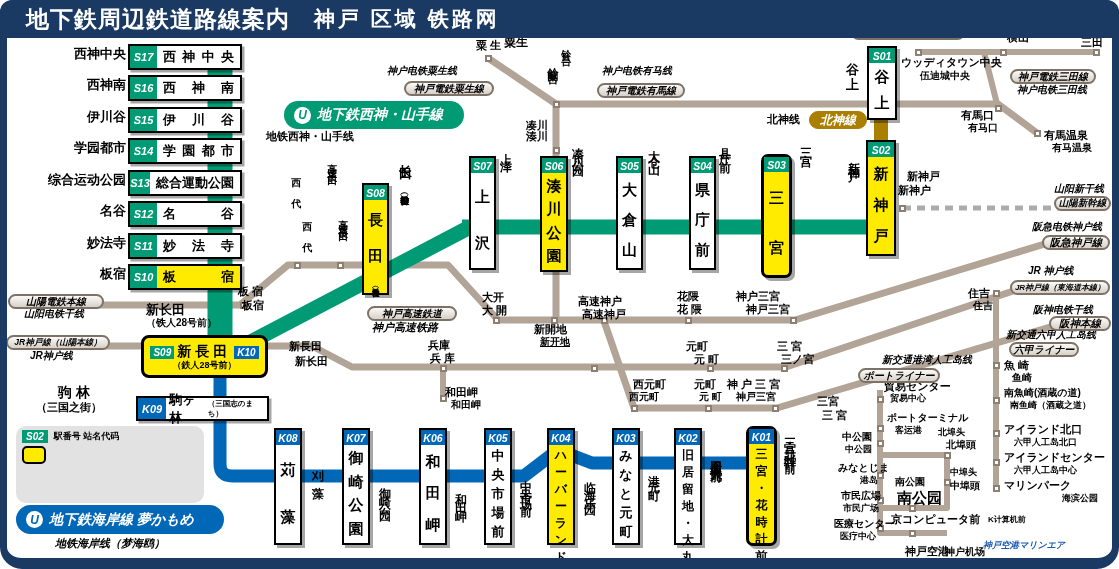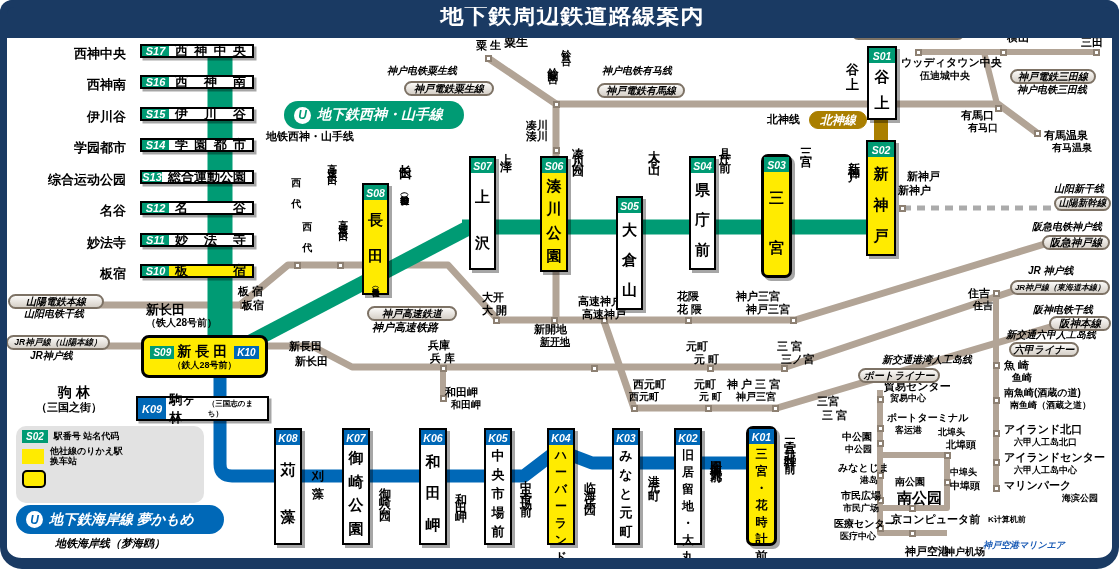--- a/index.html
+++ b/index.html
@@ -2,21 +2,21 @@
 <html style="--navy: #1A3A63; --green: #009B74; --blue: #0068B7; --yellow: #FFEB00; --tan: #B2A496; --gold: #AA7F00; --gray: #ABABAB; --legend: #E2E2E2;"><head>
 <meta charset="utf-8">
 <style>
   html,body{margin:0;padding:0;background:#fff;}
   body{font-family:"Liberation Sans","DejaVu Sans",sans-serif;font-weight:bold;}
   #canvas{position:relative;width:1119px;height:569px;background:#fff;overflow:hidden;}
   .frame{position:absolute;inset:0;border:7px solid var(--navy);border-bottom-width:11px;
          border-radius:14px 14px 22px 22px;z-index:40;pointer-events:none;box-sizing:border-box;}
   .titlebar{position:absolute;top:0;left:0;width:100%;height:38px;background:var(--navy);
             border-radius:12px 12px 0 0;z-index:30;color:#fff;display:flex;align-items:center;
-            padding-left:26px;box-sizing:border-box;flex-direction:column;}
+            padding-left:26px;box-sizing:border-box;}
   .title-main{font-size:23px;letter-spacing:1px;}
   .title-sub{font-size:21px;letter-spacing:3px;margin-left:24px;}
   #map-svg{position:absolute;left:0;top:0;z-index:5;}
   .marker{position:absolute;width:7px;height:7px;background:#fff;border:2px solid #8d8072;
           z-index:6;box-sizing:border-box;}
   .lbl{position:absolute;color:#000;line-height:1.08;white-space:pre;z-index:10;}
   .lbl.v{writing-mode:vertical-rl;text-orientation:upright;}
   .cnit{font-style:italic;}
   .logo{color:#1a5bb5;font-style:italic;}
   .oval{position:absolute;height:15px;background:linear-gradient(#fbfaf8,#d6d0c8);
@@ -28,22 +28,22 @@
         z-index:15;display:flex;flex-direction:column;box-sizing:border-box;}
   .vbox.yellow{background:var(--yellow);}
   .vbox.thick{border-width:3px;border-radius:7px;}
   .vbadge{flex:0 0 15px;display:flex;align-items:center;justify-content:center;color:#fff;
           font-size:10.5px;font-style:italic;}
   .vbadge.green{background:var(--green);} .vbadge.blue{background:var(--blue);}
   .vbody{flex:1;display:flex;flex-direction:column;align-items:center;justify-content:space-around;
          padding:2px 0;}
   .vsub{writing-mode:vertical-rl;text-orientation:upright;font-size:7.5px;line-height:1;}
   .row-label{position:absolute;width:120px;text-align:right;font-size:13px;z-index:10;}
-  .row-box{position:absolute;height:14px;display:flex;border:2px solid #000;
-           box-shadow:2.5px 2.5px 0 rgba(0,0,0,.35);background:#eab308;z-index:15;box-sizing:border-box;margin-left:12px;}
+  .row-box{position:absolute;height:26px;display:flex;border:2px solid #000;
+           box-shadow:2.5px 2.5px 0 rgba(0,0,0,.35);background:#eab308;z-index:15;box-sizing:border-box;}
   .row-box .rbadge{width:27px;display:flex;align-items:center;justify-content:center;color:#fff;
                    font-size:11px;font-style:italic;background:var(--green);}
   .row-box .rname{flex:1;display:flex;align-items:center;justify-content:space-between;
                   padding:0 6px;font-size:13px;background:#fff;}
   .row-box.transfer .rname{background:var(--yellow);}
   #s09box{position:absolute;left:141px;top:335px;width:127px;height:43px;background:var(--yellow);
           border:3px solid #000;border-radius:8px;z-index:16;display:flex;flex-direction:column;
           align-items:center;justify-content:center;box-sizing:border-box;}
   #s09box .top{display:flex;align-items:center;gap:3px;}
   #s09box .sbadge{background:var(--green);color:#fff;font-size:10px;font-style:italic;padding:1px 3px;}
@@ -92,20 +92,21 @@
       <path d="M903 208 H1106" stroke="#ABABAB" stroke-width="5" fill="none" stroke-linejoin="round" stroke-dasharray="8 6"></path>
       <path d="M881 114 V144" stroke="#AA7F00" stroke-width="14" fill="none" stroke-linejoin="round"></path>
       <path d="M220 50 V336" stroke="#009B74" stroke-width="25" fill="none" stroke-linejoin="round"></path>
       <path d="M245 345 L470 227" stroke="#009B74" stroke-width="15" fill="none" stroke-linejoin="round"></path>
       <path d="M462 227 H874" stroke="#009B74" stroke-width="15" fill="none" stroke-linejoin="round"></path>
       <path d="M220 376 V464 Q220 476 232 476 H524 L558 450 L592 463 H758" stroke="#0068B7" stroke-width="13" fill="none" stroke-linejoin="round"></path>
     </svg>
 
   <div class="titlebar">
     <span class="title-main">地下鉄周辺鉄道路線案内</span>
+    <span class="title-sub">神戸 区域 铁路网</span>
   </div>
 
   <div id="s09box">
     <div class="top">
       <span class="sbadge">S09</span>
       <span class="nm">新長田</span>
       <span class="kbadge">K10</span>
     </div>
     <div class="sub">（鉄人28号前）</div>
   </div>
@@ -125,26 +126,20 @@
   <div class="pill" id="pill-kaigan">
     <span class="plogo">U</span>
     <span>地下鉄海岸線 夢かもめ</span>
   </div>
   <div class="lbl cnit" style="left:55px;top:538px;font-size:11px;">地铁海岸线（梦海鸥）</div>
 
   <div id="legend">
     <div class="lrow">
       <span class="lbadge">S02</span>
       <span class="ltxt">駅番号 站名代码</span>
-    </div>
-    <div class="lrow">
-      <span class="sw1"></span>
-      <span class="ltxt">
-        <span>他社線のりかえ駅</span><br><span>换车站</span>
-      </span>
     </div>
     <div class="lrow">
       <span class="sw2"></span>
     </div>
   </div>
 
   <div class="frame"></div>
 <div class="marker" style="left: 239.5px; top: 301.5px;"></div>
     <div class="marker" style="left: 293.5px; top: 261.5px;"></div>
     <div class="marker" style="left: 336.5px; top: 261.5px;"></div>
@@ -421,21 +416,21 @@
       </div>
     </div>
     <div class="vbox" style="left: 689px; top: 156px; width: 27px; height: 114px;">
       <div class="vbadge green">S04</div>
       <div class="vbody" style="font-size: 15px;">
         <span>県</span>
         <span>庁</span>
         <span>前</span>
       </div>
     </div>
-    <div class="vbox" style="left: 616px; top: 156px; width: 27px; height: 114px; margin-top: 40px;">
+    <div class="vbox" style="left: 616px; top: 156px; width: 27px; height: 114px;">
       <div class="vbadge green">S05</div>
       <div class="vbody" style="font-size: 15px;">
         <span>大</span>
         <span>倉</span>
         <span>山</span>
       </div>
     </div>
     <div class="vbox yellow" style="left: 540px; top: 156px; width: 28px; height: 116px;">
       <div class="vbadge green">S06</div>
       <div class="vbody" style="font-size: 15px;">

